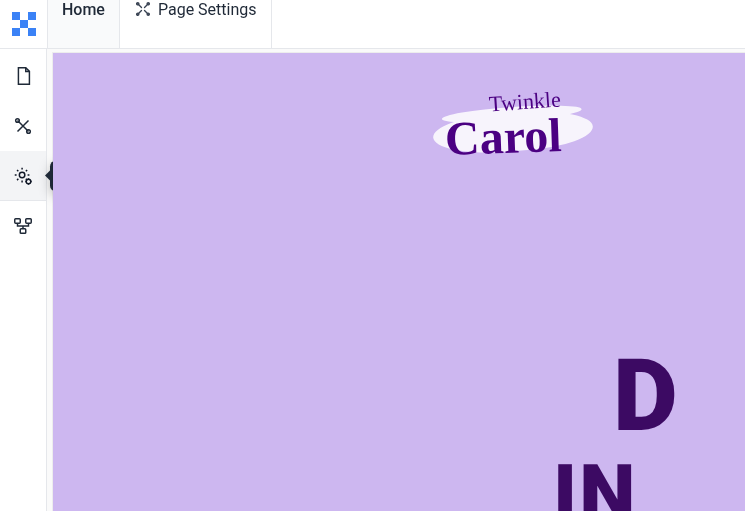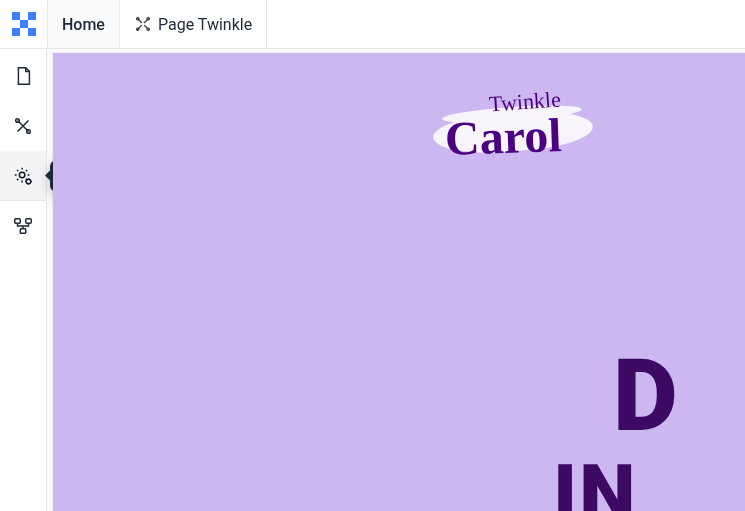--- a/index.html
+++ b/index.html
@@ -2,21 +2,21 @@
 <html><head>
 <meta charset="utf-8">
 <style>
   * { margin: 0; padding: 0; box-sizing: border-box; font-family: -apple-system, BlinkMacSystemFont, "Segoe UI", Roboto, sans-serif; }
   body { width: 745px; height: 511px; overflow: hidden; background: #fff; display: flex; flex-direction: column; }
 
   
   .topbar { height: 49px; display: flex; align-items: stretch; border-bottom: 1px solid #e5e7eb; background: #fff; }
   .logo-cell { width: 48px; display: flex; align-items: center; justify-content: center; border-right: 1px solid #e5e7eb; }
   .logo-cell svg { width: 36px; height: 36px; }
-  .tab { display: flex; align-items: center; gap: 6px; padding: 0 14px; font-size: 16px; color: #1f2937; border-right: 1px solid #e5e7eb; cursor: pointer; }
+  .tab { display: flex; align-items: flex-start; gap: 6px; padding: 0 14px; font-size: 16px; color: #1f2937; border-right: 1px solid #e5e7eb; cursor: pointer; }
   .tab.active { background: #f9fafb; font-weight: 500; }
   .tab svg { width: 18px; height: 18px; stroke: #374151; }
 
   
   .body { flex: 1; display: flex; min-height: 0; }
 
   
   .sidebar { width: 47px; border-right: 1px solid #e5e7eb; background: #fff; display: flex; flex-direction: column; padding-top: 2px; }
   .side-item { height: 50px; display: flex; align-items: center; justify-content: center; cursor: pointer; position: relative; }
   .side-item svg { width: 22px; height: 22px; stroke: #1f2937; fill: none; stroke-width: 1.6; }
@@ -64,21 +64,21 @@
     <span>Home</span>
   </div>
   <div class="tab">
     <svg viewBox="0 0 24 24" fill="none" stroke-width="1.8" stroke-linecap="round">
       <path d="M5 19l5-5M14 10l5-5M19 19l-5-5M10 10L5 5"></path>
       <circle cx="5" cy="5" r="1.5"></circle>
         <circle cx="19" cy="5" r="1.5"></circle>
       <circle cx="5" cy="19" r="1.5"></circle>
         <circle cx="19" cy="19" r="1.5"></circle>
     </svg>
-    <span>Page Twinkle</span>
+    <span>Page Settings</span>
   </div>
 </div>
 
 <div class="body">
 
   <div class="sidebar">
     <div class="side-item">
       <svg viewBox="0 0 24 24">
         <path d="M7 3h8l4 4v14H7z"></path>
           <path d="M15 3v4h4"></path>

